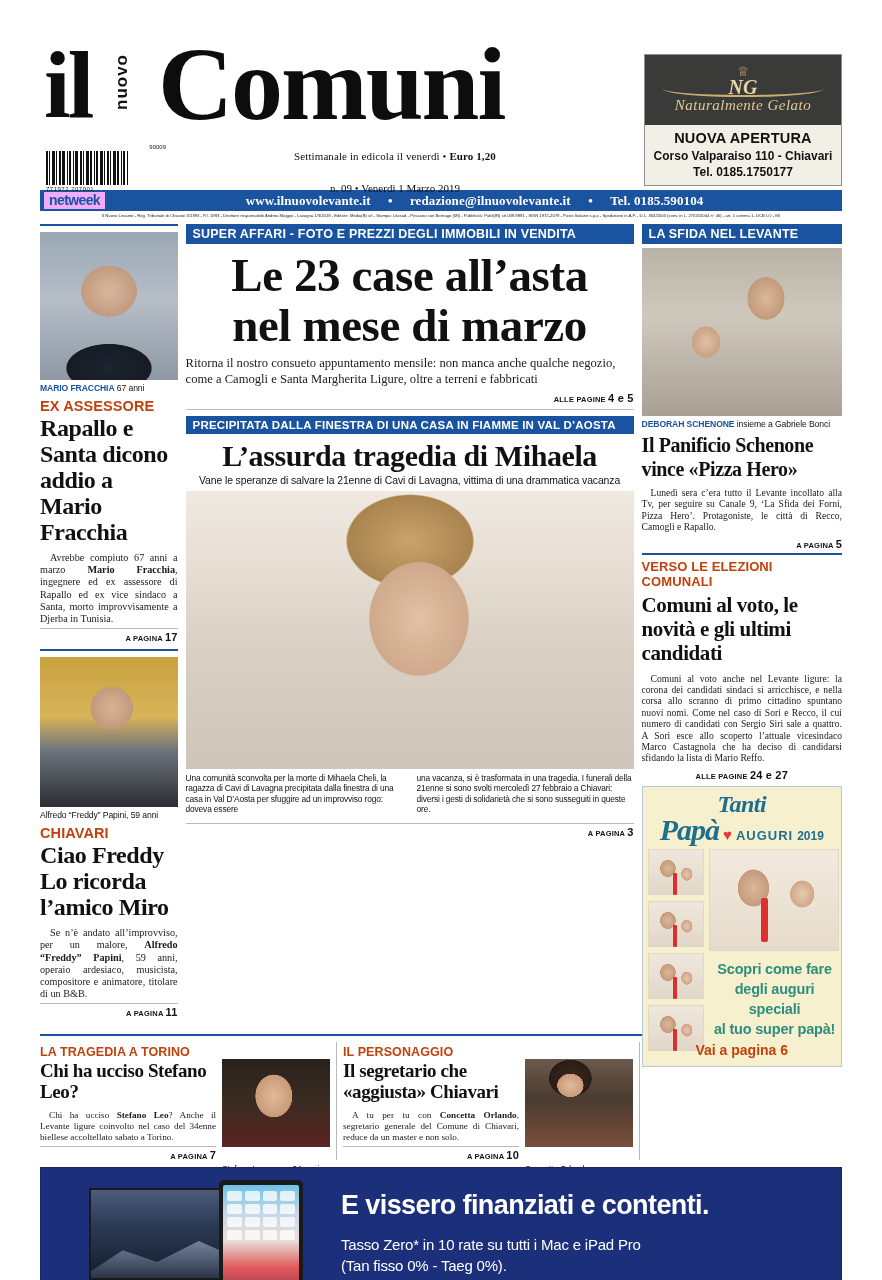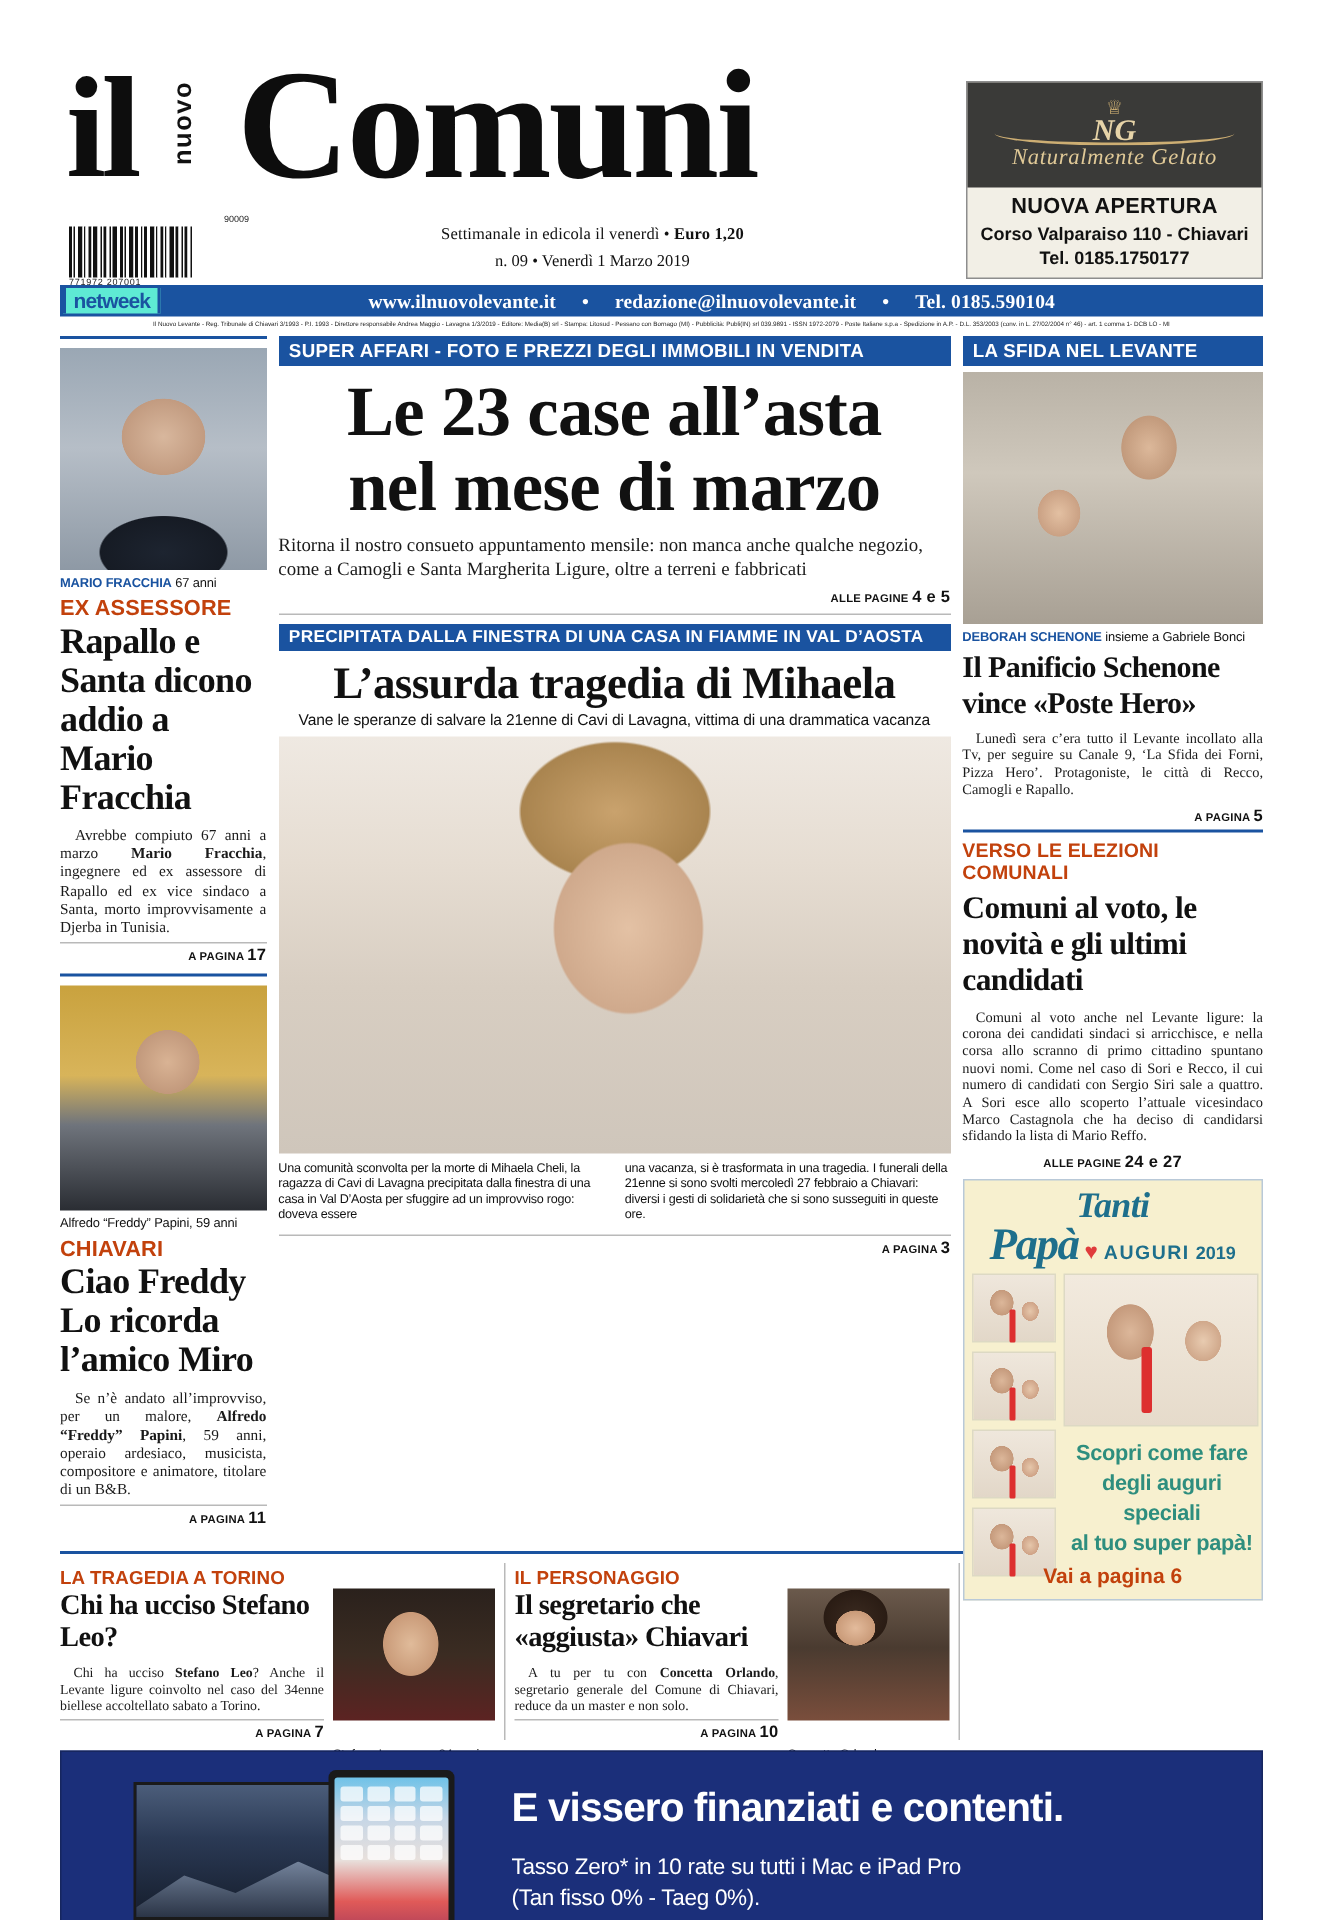--- a/index.html
+++ b/index.html
@@ -40,21 +40,21 @@
   .barcode-num {
     font-family: "Liberation Sans", sans-serif;
     font-size: 6px; color: #222; letter-spacing: .5px; margin-top: 1px;
   }
   .barcode-top {
     font-family: "Liberation Sans", sans-serif;
     font-size: 6px; color: #222; text-align: right; margin-bottom: 1px;
   }
   .strap { position: absolute; left: 190px; top: 110px; width: 330px; text-align: center; }
   .strap-l1 { font-size: 11px; color: #111; letter-spacing: .1px; }
-  .strap-l2 { font-size: 11px; color: #111; margin-top: 6px; }
+  .strap-l2 { font-size: 11px; color: #111; margin-top: 20px; }
   .strap b { font-weight: bold; }
 
   
   .ad-gelato {
     position: absolute; right: 0; top: 14px;
     width: 198px; height: 132px;
     border: 1px solid #8d8d8d; background: #f2efe6;
   }
   .ad-gelato .dark {
     height: 70px; background: #3a3a38;
@@ -69,21 +69,21 @@
   .ad-l1 { font-size: 14.5px; font-weight: bold; color: #111; letter-spacing: .2px; }
   .ad-l2 { font-size: 12px; font-weight: bold; color: #111; margin-top: 3px; }
   .ad-l3 { font-size: 12px; font-weight: bold; color: #111; margin-top: 2px; }
 
   
   .bluebar {
     height: 21px; background: #1a53a0; display: flex; align-items: center;
     margin-top: 2px;
   }
   .netweek {
-    background: #5eead4; color: #1a53a0; font-family: "Liberation Sans", sans-serif;
+    background: #f0abfc; color: #1a53a0; font-family: "Liberation Sans", sans-serif;
     font-weight: bold; font-size: 14px; letter-spacing: -.6px;
     padding: 0 5px; margin-left: 2px; height: 17px; line-height: 17px;
     border-left: 2px solid #1a53a0; border-right: 2px solid #1a53a0;
   }
   .bluebar-mid {
     flex: 1; text-align: center; color: #fff;
     font-family: "Liberation Serif", serif; font-weight: bold; font-size: 13px;
     letter-spacing: .1px;
   }
   .bluebar-mid span { margin: 0 7px; }
@@ -428,21 +428,21 @@
 
     <div class="col-r">
 
       <div>
         <div class="kicker-blue">LA SFIDA NEL LEVANTE</div>
         <div class="photo ph-schenone" style="margin-top:4px;"></div>
         <div class="caption">
           <span class="nm">DEBORAH SCHENONE</span>
           <span>insieme a Gabriele Bonci</span>
         </div>
-        <div class="hl-serif r-hl">Il Panificio Schenone vince «Poste Hero»</div>
+        <div class="hl-serif r-hl">Il Panificio Schenone vince «Pizza Hero»</div>
         <div class="r-body" style="padding-top:4px;">Lunedì sera c’era tutto il Levante incollato alla Tv, per seguire su Canale 9, ‘La Sfida dei Forni, Pizza Hero’. Protagoniste, le città di Recco, Camogli e Rapallo.</div>
         <div class="refline" style="border-top:none;">
           <span>A PAGINA</span>
           <b>5</b>
         </div>
       </div>
 
       <div class="rule-top" style="margin-top:3px;"></div>
 
       <div style="padding-top:4px;">

